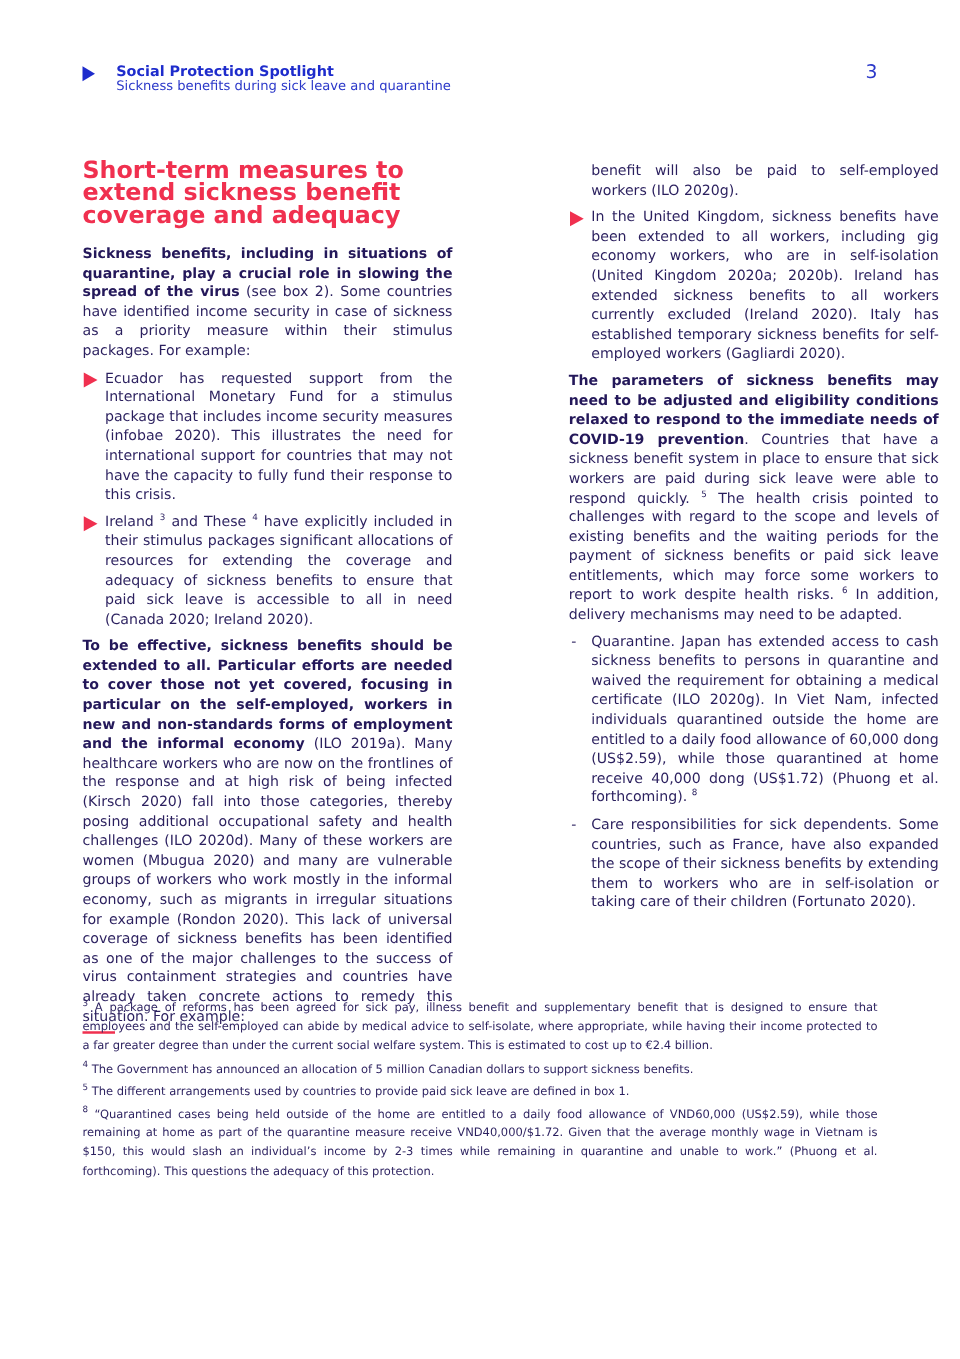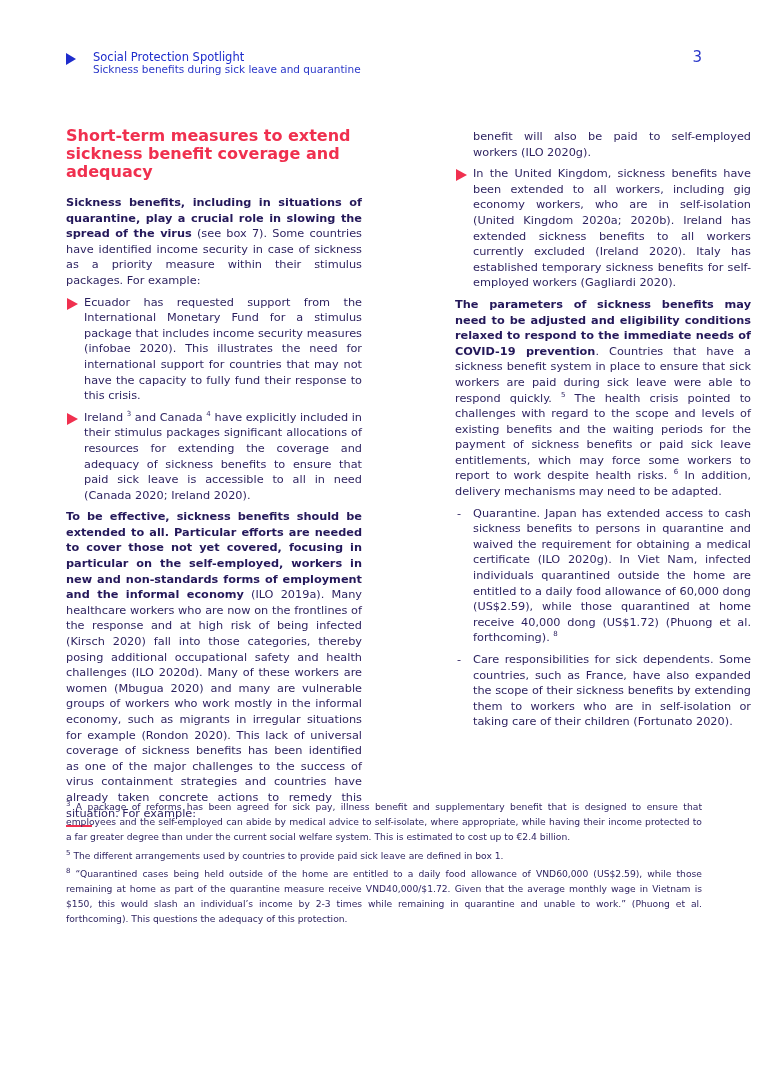--- a/index.html
+++ b/index.html
@@ -2,29 +2,29 @@
 <html><head>
 <meta charset="utf-8">
 <style>
   html, body { margin: 0; padding: 0; background: #ffffff; }
   body { width: 768px; height: 1087px; position: relative; overflow: hidden;
          font-family: "DejaVu Sans", sans-serif; color: #2a1f5e; }
   .header { position: absolute; left: 66px; top: 50px; width: 640px; }
   .header .tri { position: absolute; left: 0; top: 3px; width: 0; height: 0;
     border-top: 6px solid transparent; border-bottom: 6px solid transparent;
     border-left: 10px solid #1e2ccc; }
-  .header .title { position: absolute; left: 27px; top: 0; font-size: 11.5px; font-weight: normal; color: #1e2ccc; }
+  .header .title { position: absolute; left: 27px; top: 0; font-size: 11.5px; font-weight: bold; color: #1e2ccc; }
   .header .subtitle { position: absolute; left: 27px; top: 13px; font-size: 10.5px; color: #2b38c9; }
   .header .pageno { position: absolute; right: 4px; top: -2px; font-size: 15px; color: #2b38c9; }
 
   .col { position: absolute; top: 127px; width: 296px; font-size: 11.3px; line-height: 15.6px;
          text-align: justify; color: #2a1f5e; }
   .col.left { left: 66px; }
   .col.right { left: 407px; top: 129px; margin-left: 48px; }
-  h2 { margin: 0 0 14px 0; font-size: 16px; line-height: 18px; color: #f0304f; font-weight: bold; text-align: left; }
+  h2 { margin: 0 0 14px 0; font-size: 19px; line-height: 18px; color: #f0304f; font-weight: bold; text-align: left; }
   p { margin: 0 0 6px 0; }
   b { font-weight: bold; color: #24185a; }
   .bullet { position: relative; padding-left: 18px; margin: 0 0 6px 0; }
   .bullet .btri { position: absolute; left: 1px; top: 3px; width: 0; height: 0;
     border-top: 6px solid transparent; border-bottom: 6px solid transparent;
     border-left: 11px solid #f0304f; }
   .dash { position: relative; padding-left: 18px; margin: 0 0 6px 0; }
   .dash .d { position: absolute; left: 2px; top: 0; }
   sup { font-size: 7px; vertical-align: super; line-height: 0; }
 
@@ -38,28 +38,28 @@
 
 <div class="header">
   <span class="tri"></span>
   <span class="title">Social Protection Spotlight</span>
   <span class="subtitle">Sickness benefits during sick leave and quarantine</span>
   <span class="pageno">3</span>
 </div>
 
 <div class="col left">
   <h2>Short-term measures to extend sickness benefit coverage and adequacy</h2>
-  <p><b>Sickness benefits, including in situations of quarantine, play a crucial role in slowing the spread of the virus</b><span> (see box 7). Some countries have identified income security in case of sickness as a priority measure within their stimulus packages. For example:</span></p>
+  <p><b>Sickness benefits, including in situations of quarantine, play a crucial role in slowing the spread of the virus</b><span> (see box 2). Some countries have identified income security in case of sickness as a priority measure within their stimulus packages. For example:</span></p>
   <div class="bullet">
     <span class="btri"></span>
     <span>Ecuador has requested support from the International Monetary Fund for a stimulus package that includes income security measures (infobae 2020). This illustrates the need for international support for countries that may not have the capacity to fully fund their response to this crisis.</span>
   </div>
   <div class="bullet">
     <span class="btri"></span>
-    <span>Ireland </span><sup>3</sup><span> and Canada </span><sup>4</sup><span> have explicitly included in their stimulus packages significant allocations of resources for extending the coverage and adequacy of sickness benefits to ensure that paid sick leave is accessible to all in need (Canada 2020; Ireland 2020).</span>
+    <span>Ireland </span><sup>3</sup><span> and These </span><sup>4</sup><span> have explicitly included in their stimulus packages significant allocations of resources for extending the coverage and adequacy of sickness benefits to ensure that paid sick leave is accessible to all in need (Canada 2020; Ireland 2020).</span>
   </div>
   <p><b>To be effective, sickness benefits should be extended to all. Particular efforts are needed to cover those not yet covered, focusing in particular on the self-employed, workers in new and non-standards forms of employment and the informal economy</b><span> (ILO 2019a). Many healthcare workers who are now on the frontlines of the response and at high risk of being infected (Kirsch 2020) fall into those categories, thereby posing additional occupational safety and health challenges (ILO 2020d). Many of these workers are women (Mbugua 2020) and many are vulnerable groups of workers who work mostly in the informal economy, such as migrants in irregular situations for example (Rondon 2020). This lack of universal coverage of sickness benefits has been identified as one of the major challenges to the success of virus containment strategies and countries have already taken concrete actions to remedy this situation. For example:</span></p>
 </div>
 
 <div class="col right">
   <div class="bullet" style="margin-bottom:6px">
     <span>benefit will also be paid to self-employed workers (ILO 2020g).</span>
   </div>
   <div class="bullet">
     <span class="btri"></span>
@@ -72,15 +72,16 @@
   </div>
   <div class="dash">
     <span class="d">-</span>
     <span>Care responsibilities for sick dependents. Some countries, such as France, have also expanded the scope of their sickness benefits by extending them to workers who are in self-isolation or taking care of their children (Fortunato 2020).</span>
   </div>
 </div>
 
 <div class="fn-rule"></div>
 <div class="footnotes">
   <p class="fn"><sup>3</sup><span> A package of reforms has been agreed for sick pay, illness benefit and supplementary benefit that is designed to ensure that employees and the self-employed can abide by medical advice to self-isolate, where appropriate, while having their income protected to a far greater degree than under the current social welfare system. This is estimated to cost up to €2.4 billion.</span></p>
+  <p class="fn"><sup>4</sup><span> The Government has announced an allocation of 5 million Canadian dollars to support sickness benefits.</span></p>
   <p class="fn"><sup>5</sup><span> The different arrangements used by countries to provide paid sick leave are defined in box 1.</span></p>
   <p class="fn"><sup>8</sup><span> “Quarantined cases being held outside of the home are entitled to a daily food allowance of VND60,000 (US$2.59), while those remaining at home as part of the quarantine measure receive VND40,000/$1.72. Given that the average monthly wage in Vietnam is $150, this would slash an individual’s income by 2-3 times while remaining in quarantine and unable to work.” (Phuong et al. forthcoming). This questions the adequacy of this protection.</span></p>
 </div>
 
 </body></html>

